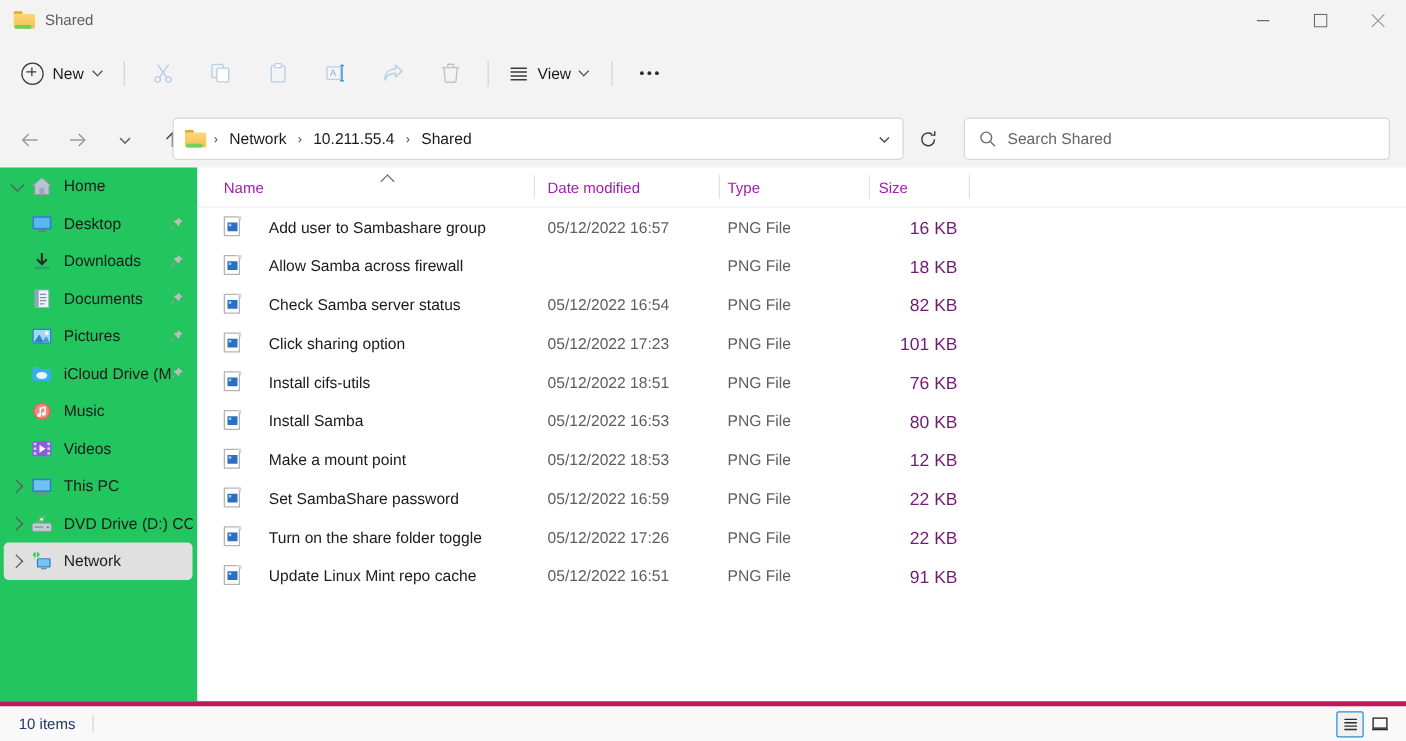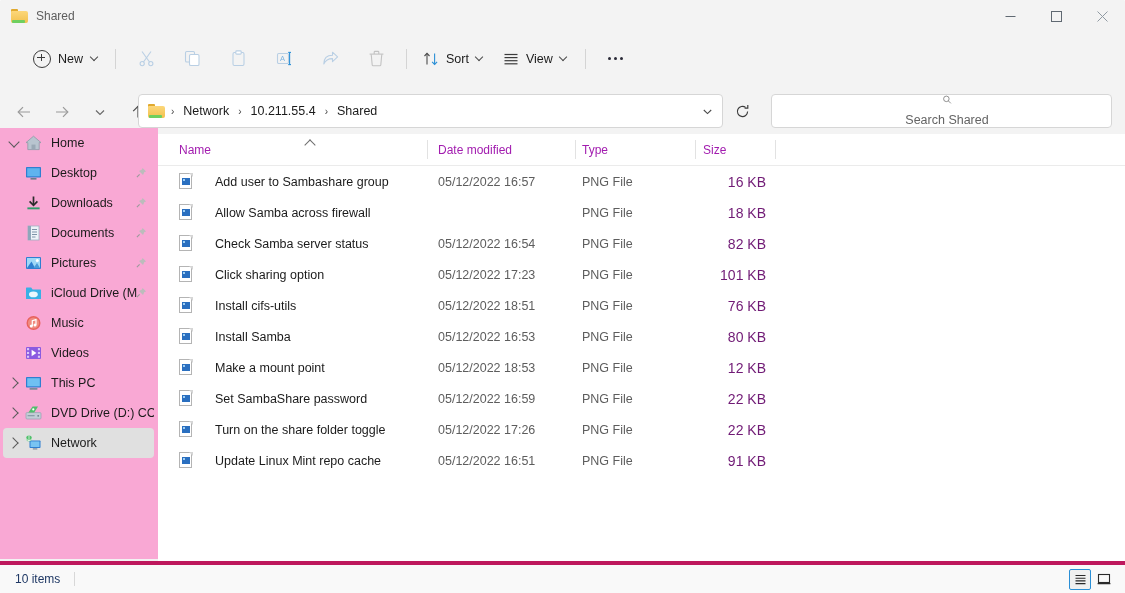--- a/index.html
+++ b/index.html
@@ -85,21 +85,21 @@
 
   
   #toolbar {
     position: absolute;
     top: 32px; left: 0;
     width: 988px;
     height: 53px;
     background: #f3f3f3;
     display: flex;
     align-items: center;
-    padding-left: 24px;
+    padding-left: 8px;
     box-sizing: border-box;
   }
   .tb-item {
     height: 34px;
     display: flex;
     align-items: center;
     border-radius: 4px;
     padding: 0 9px;
     gap: 7px;
     color: #1b1b1b;
@@ -222,34 +222,33 @@
     left: 771px; top: 94px;
     width: 341px; height: 34px;
     background: #ffffff;
     border: 1px solid #d6d6d6;
     border-radius: 4px;
     display: flex;
     align-items: center;
     box-sizing: border-box;
     gap: 9px;
     padding-left: 11px;
-    flex-direction: column;
   }
   #search-placeholder {
     font-size: 12.5px;
     color: #646464;
   }
 
   
   #sidebar {
     position: absolute;
-    left: 0; top: 128px;
+    left: 0; top: 134px;
     width: 158px;
     height: 431px;
-    background: #f9a8d4;
+    background: #22c55e;
     overflow: hidden;
   }
   .nav-item {
     height: 30px;
     display: flex;
     align-items: center;
     margin: 0 4px 0 3px;
     border-radius: 4px;
     position: relative;
   }
@@ -531,30 +530,20 @@
     <div class="tb-icon-btn">
       <svg width="17" height="17" viewBox="0 0 17 17" fill="none" stroke="#c2c2c2" stroke-width="1.1">
         <path d="M3.2 4.2 L4.2 15 Q4.3 15.8 5.1 15.8 L11.9 15.8 Q12.7 15.8 12.8 15 L13.8 4.2"></path>
         <line x1="1.6" y1="4.1" x2="15.4" y2="4.1"></line>
         <path d="M6.2 4 L6.2 2.2 Q6.2 1.4 7 1.4 L10 1.4 Q10.8 1.4 10.8 2.2 L10.8 4"></path>
       </svg>
     </div>
 
     <div class="tb-sep"></div>
 
-    <div class="tb-item">
-      <svg width="16" height="16" viewBox="0 0 16 16" fill="none" stroke="#2a8fd6" stroke-width="1.1">
-        <line x1="4" y1="13.4" x2="4" y2="2.6" stroke="#4a4a4a"></line>
-          <polyline points="1.5,5 4,2.4 6.5,5" stroke="#4a4a4a"></polyline>
-        <line x1="11.6" y1="2.6" x2="11.6" y2="13.4"></line>
-          <polyline points="9.1,10.9 11.6,13.5 14.1,10.9"></polyline>
-      </svg>
-      <span class="tb-label">Sort</span>
-      <span class="chev"></span>
-    </div>
 
     <div class="tb-item">
       <svg width="16" height="16" viewBox="0 0 16 16" stroke="#3b3b3b" stroke-width="1.2">
         <line x1="1.5" y1="3.5" x2="14.5" y2="3.5"></line>
           <line x1="1.5" y1="6.6" x2="14.5" y2="6.6"></line>
         <line x1="1.5" y1="9.7" x2="14.5" y2="9.7"></line>
           <line x1="1.5" y1="12.8" x2="14.5" y2="12.8"></line>
       </svg>
       <span class="tb-label">View</span>
       <span class="chev"></span>

